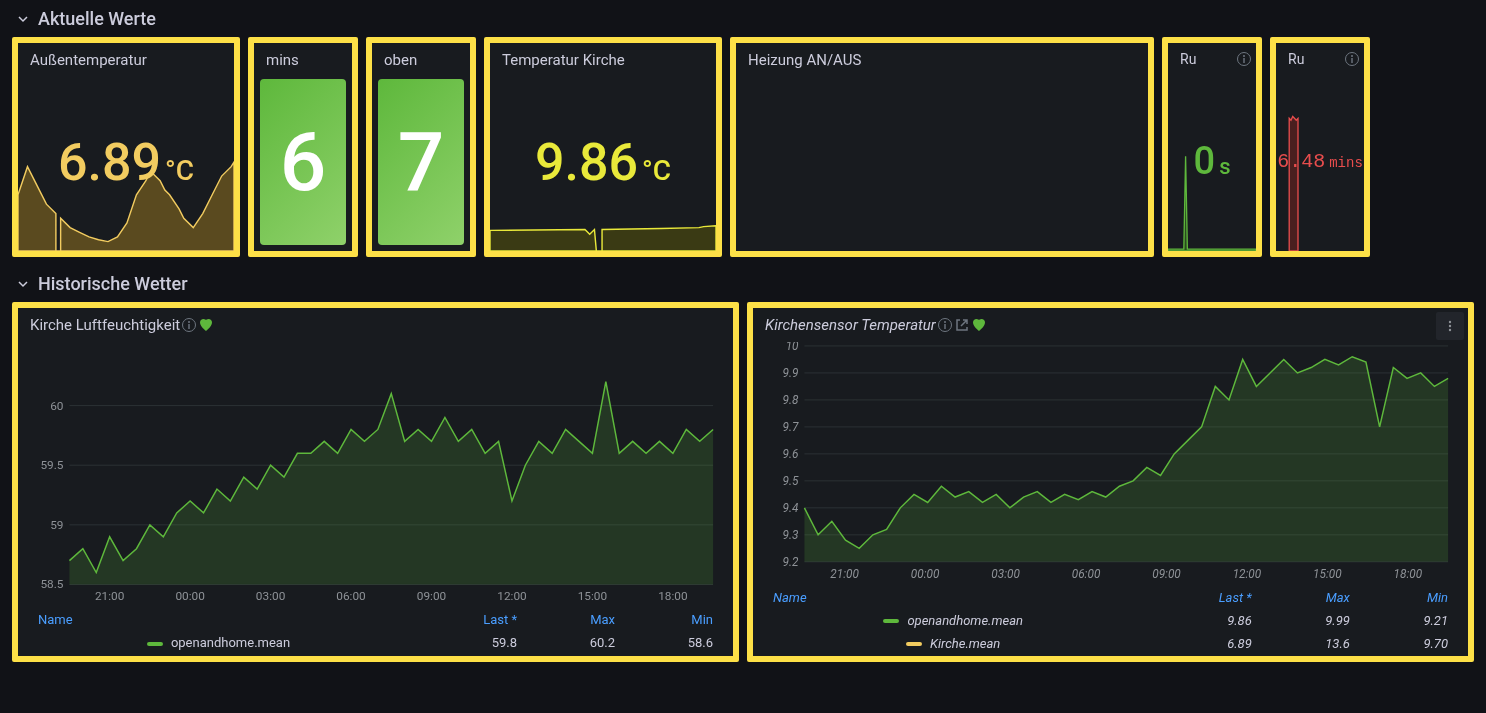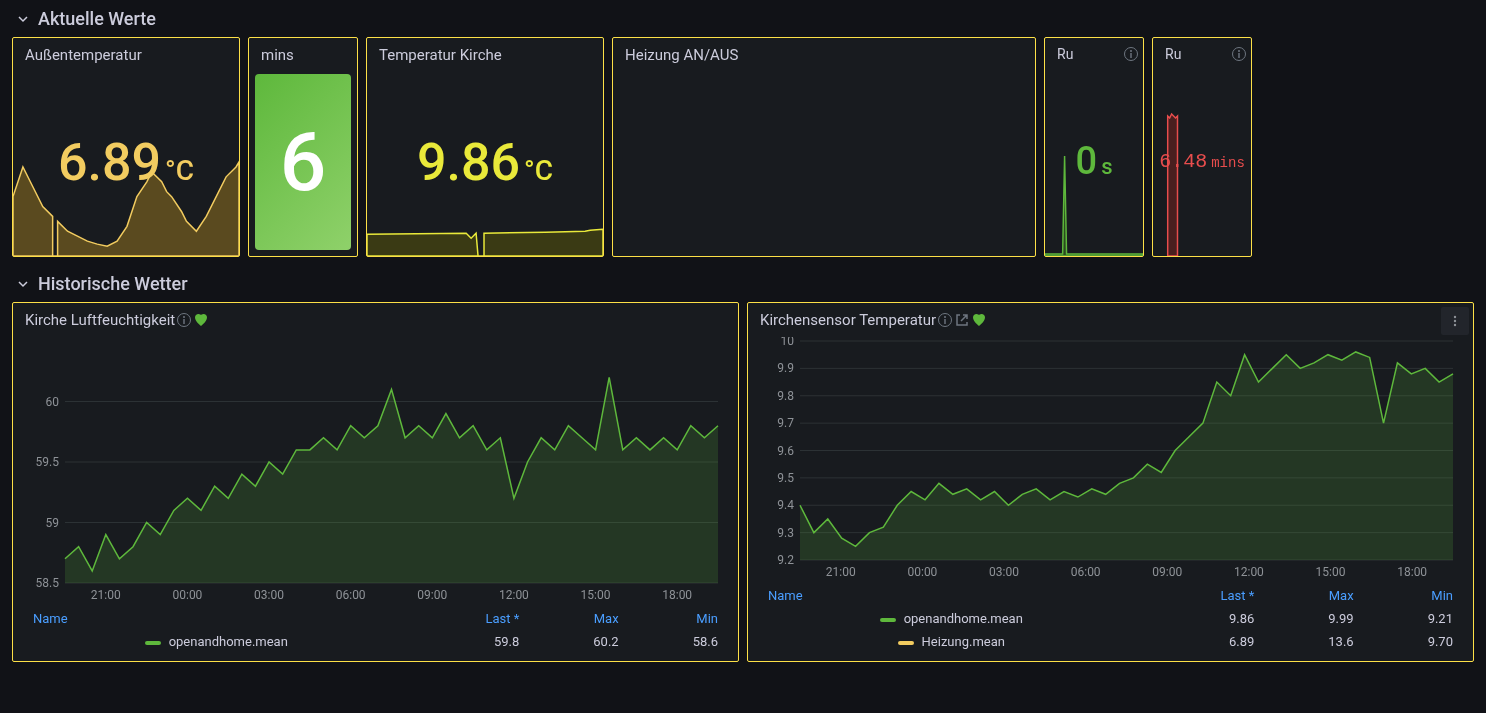--- a/index.html
+++ b/index.html
@@ -26,21 +26,21 @@
     width: 14px; height: 14px;
     display: inline-flex; align-items: center; justify-content: center;
   }
   .row {
     display: flex;
     gap: 8px;
     padding: 0 12px 8px 12px;
   }
   .panel {
     background: #181b1f;
-    border: 1px solid #fde047;
+    border: 6px solid #fde047;
     border-radius: 2px;
     display: flex;
     flex-direction: column;
     position: relative;
   }
   .panel-title {
     padding: 8px 12px 4px 12px;
     font-size: 15px;
     color: #ccccdc;
     display: flex;
@@ -154,20 +154,26 @@
     </div>
   </div>
 
   <div class="panel" style="width:110px; height:220px;">
     <div class="panel-title">mins</div>
     <div class="panel-body" style="padding:6px;">
       <div class="green-card" style="width:100%; height:100%; font-size:82px;">6</div>
     </div>
   </div>
 
+  <div class="panel" style="width:110px; height:220px;">
+    <div class="panel-title">oben</div>
+    <div class="panel-body" style="padding:6px;">
+      <div class="green-card" style="width:100%; height:100%; font-size:82px;">7</div>
+    </div>
+  </div>
 
   <div class="panel" style="width:238px; height:220px;">
     <div class="panel-title">Temperatur Kirche</div>
     <div class="panel-body">
       <div class="sparkline-bg">
         <svg width="100%" height="100%" viewBox="0 0 238 190" preserveAspectRatio="none">
           <path d="M0,168 L100,167 L105,172 L110,167 L112,190 L118,190 L118,167 L180,166 L220,165 L225,164 L238,163 L238,190 L0,190 Z" fill="#3a3a14" stroke="#e9e93a" stroke-width="1.5"></path>
         </svg>
       </div>
       <div class="bigstat" style="color:#e9e93a;">
@@ -292,21 +298,21 @@
           <tr>
             <td><span class="swatch" style="background: rgb(94, 184, 60);"></span><span>openandhome.mean</span></td>
             <td>59.8</td>
             <td>60.2</td>
             <td>58.6</td>
           </tr>
         </tbody>
     </table>
   </div>
 
-  <div class="panel chart-panel" style="display:flex; ">
+  <div class="panel chart-panel" style="display:flex; font-style:italic;">
     <div class="menu-btn">
       <svg width="14" height="14" viewBox="0 0 14 14">
           <circle cx="7" cy="3" r="1.2" fill="currentColor"></circle>
           <circle cx="7" cy="7" r="1.2" fill="currentColor"></circle>
           <circle cx="7" cy="11" r="1.2" fill="currentColor"></circle>
         </svg>
     </div>
     <div class="chart-header">
       <span class="title">Kirchensensor Temperatur</span>
       <span class="icon">
@@ -369,21 +375,21 @@
           </tr>
         </thead>
       <tbody id="temp-body">
           <tr>
             <td><span class="swatch" style="background: rgb(94, 184, 60);"></span><span>openandhome.mean</span></td>
             <td>9.86</td>
             <td>9.99</td>
             <td>9.21</td>
           </tr>
           <tr>
-            <td><span class="swatch" style="background: rgb(242, 204, 96);"></span><span>Heizung.mean</span></td>
+            <td><span class="swatch" style="background: rgb(242, 204, 96);"></span><span>Kirche.mean</span></td>
             <td>6.89</td>
             <td>13.6</td>
             <td>9.70</td>
           </tr>
         </tbody>
     </table>
   </div>
 
 </div>
 

